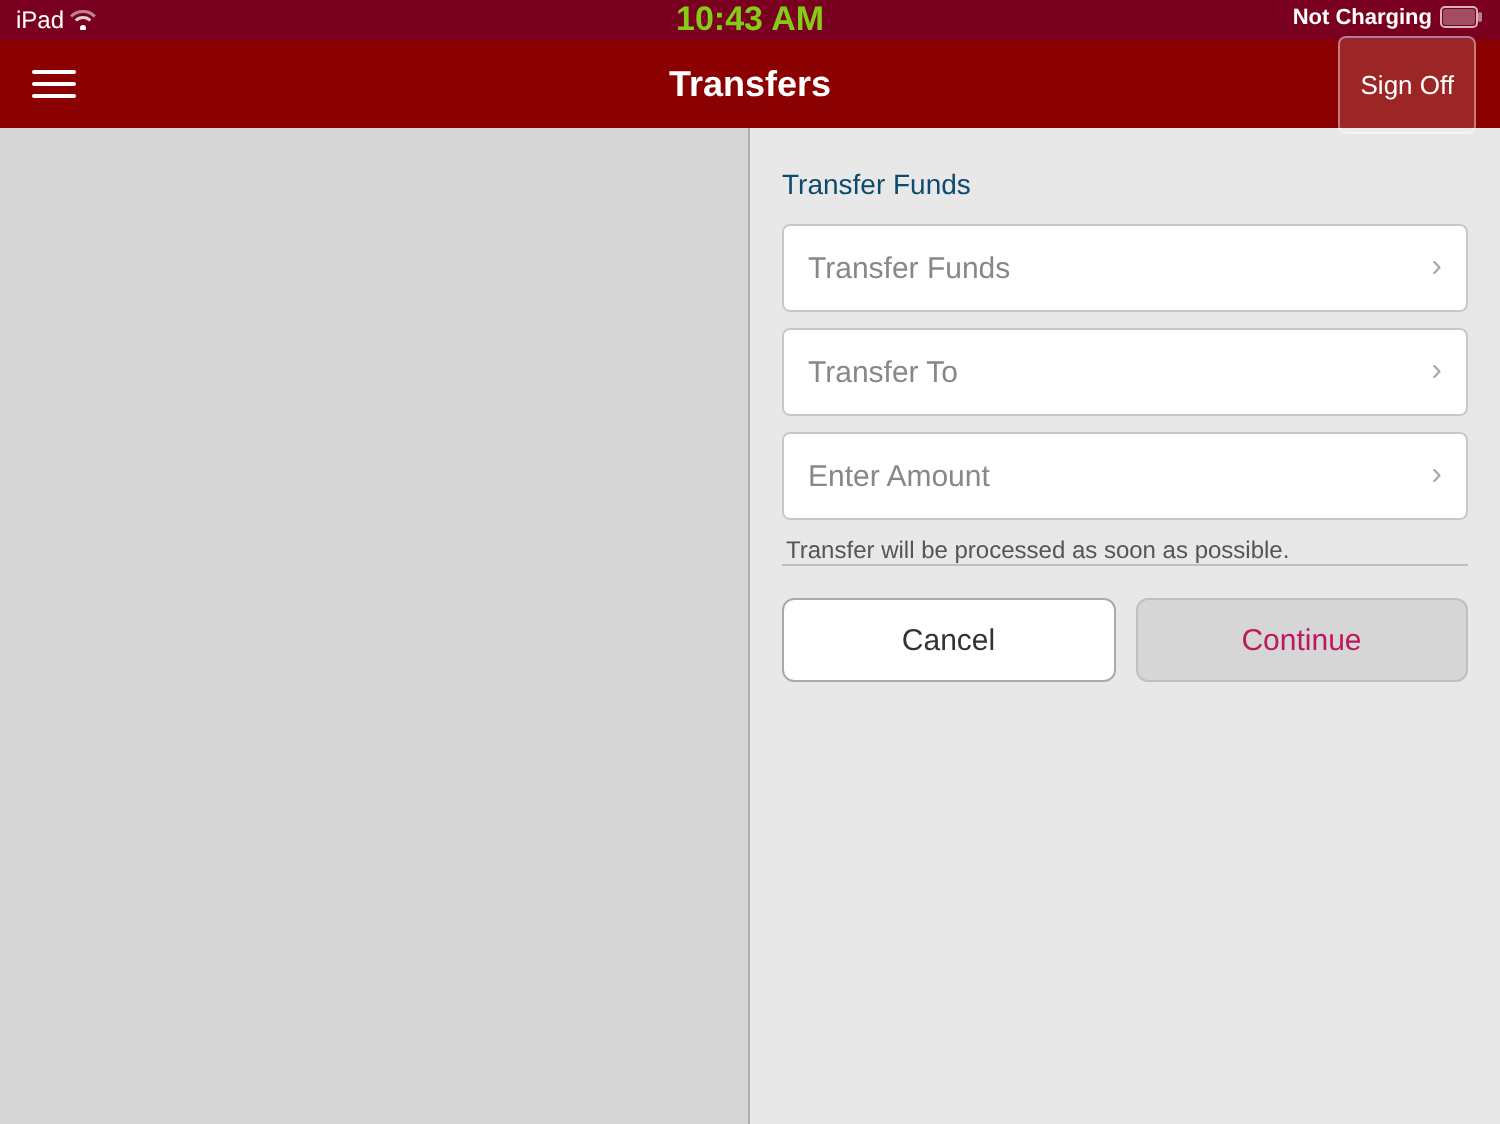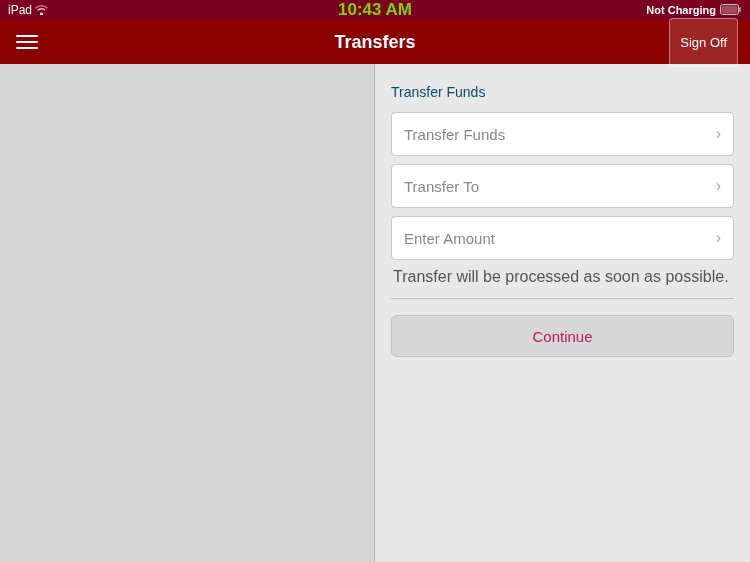--- a/index.html
+++ b/index.html
@@ -134,24 +134,23 @@
     .field-label {
       font-size: 15px;
       color: #888;
     }
     .field-chevron {
       color: #aaa;
       font-size: 16px;
     }
 
     #info-text {
-      font-size: 16px;
+      font-size: 12px;
       color: #555;
       margin-top: 6px;
-      margin-bottom: 12px;
       padding: 0 2px;
     }
 
     #divider {
       width: 100%;
       height: 1px;
       background: #c0c0c0;
       margin-bottom: 16px;
     }
 
@@ -241,17 +240,18 @@
     <div class="field-row">
       <span class="field-label">Enter Amount</span>
       <span class="field-chevron">›</span>
     </div>
 
     <p id="info-text">Transfer will be processed as soon as possible.</p>
 
     <div id="divider"></div>
 
     <div id="button-row">
+      <button id="cancel-button">Cancel</button>
       <button id="continue-button">Continue</button>
     </div>
 
   </div>
 </div>
 
 </body></html>

